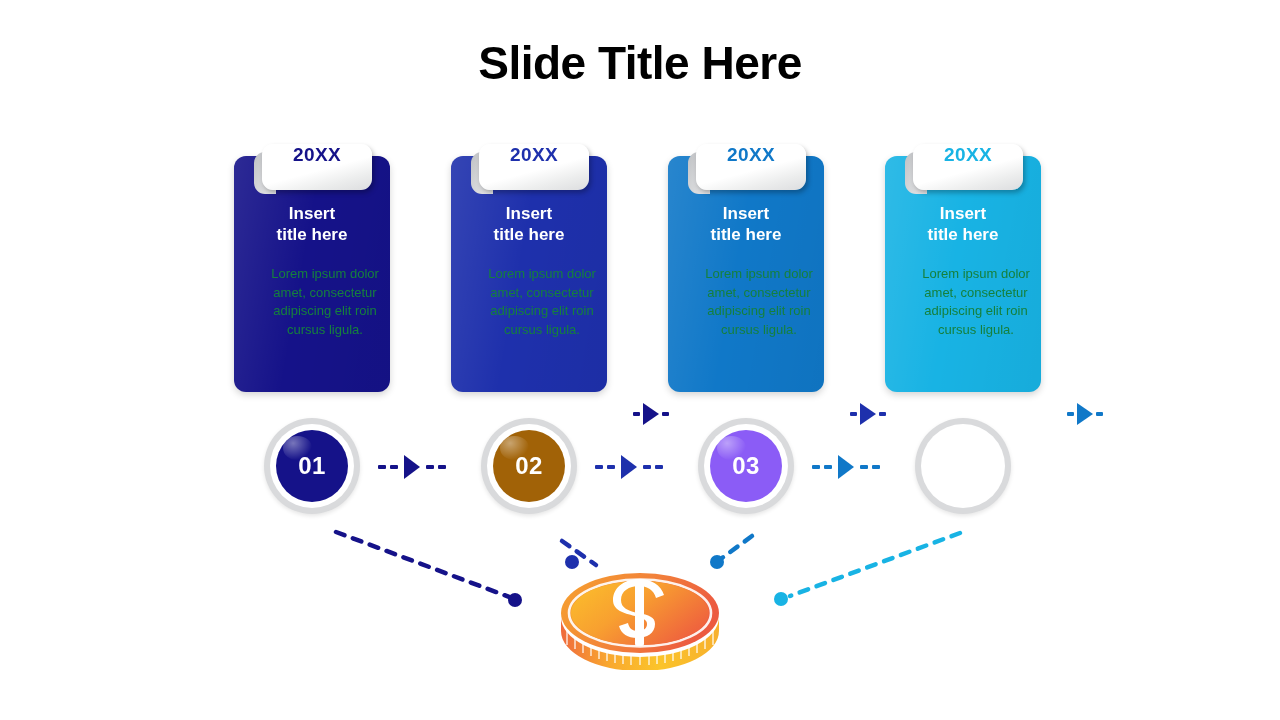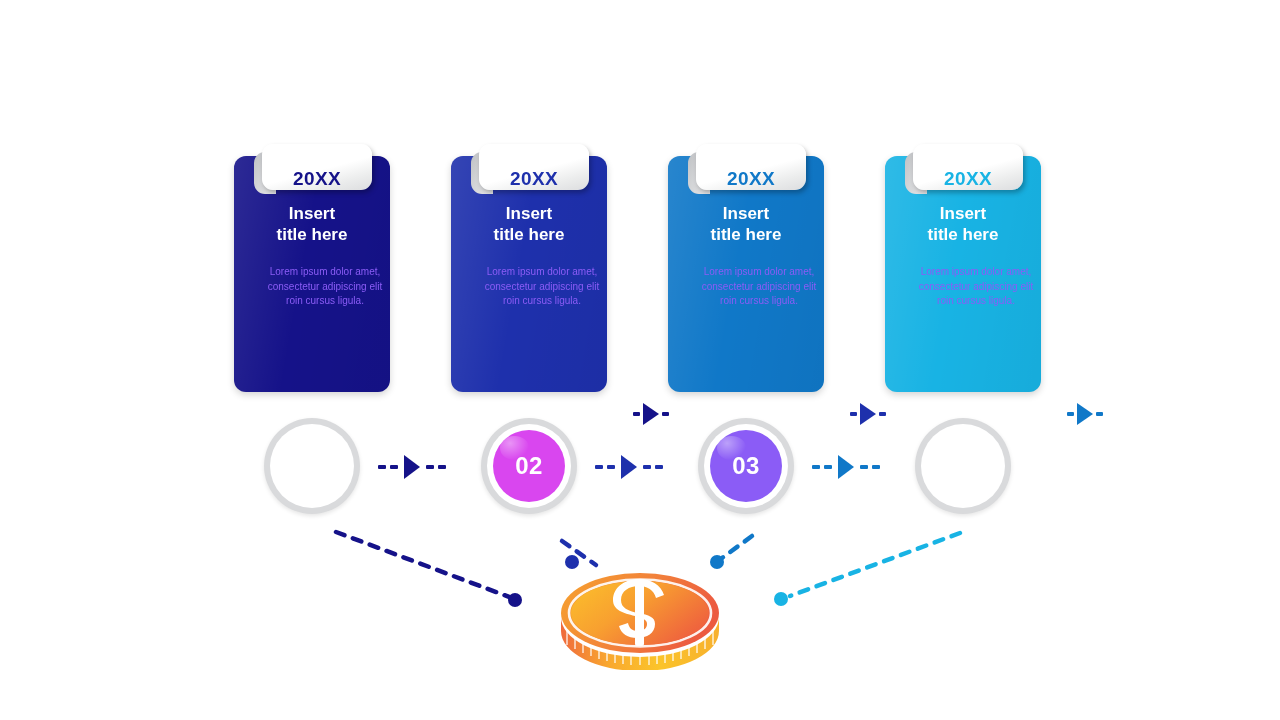--- a/index.html
+++ b/index.html
@@ -76,21 +76,21 @@
   .card-badge {
     position: absolute;
     top: 0px;
     left: 28px;
     width: 110px;
     height: 46px;
     border-radius: 11px;
     background: linear-gradient(165deg, #ffffff 0%, #ffffff 55%, #eceded 78%, #dcdddf 100%);
     box-shadow: 2px 3px 5px rgba(0,0,0,0.28);
     display: flex;
-    align-items: flex-end;
+    align-items: flex-start;
     justify-content: center;
     z-index: 4;
   }
   .card-badge-text {
     font-size: 19px;
     font-weight: bold;
     letter-spacing: 0.4px;
   }
   
   .badge-curl {
@@ -115,22 +115,22 @@
     z-index: 5;
   }
   .card-heading {
     font-size: 17px;
     font-weight: bold;
     color: #ffffff;
     line-height: 1.22;
     margin-bottom: 20px;
   }
   .card-desc {
-    font-size: 10px;
-    color: #8b5cf6;
+    font-size: 13px;
+    color: #15803d;
     line-height: 1.42;
     margin-left: 26px;
   }
 
   
   .card-arrow {
     position: absolute;
     top: 258px;
     width: 42px;
     height: 24px;
@@ -250,20 +250,21 @@
     top: 565px;
     width: 170px;
     height: 105px;
   }
 </style>
 </head>
 <body>
 
 <div id="slide" style="background: rgb(255, 255, 255);">
 
+  <div class="slide-title">Slide Title Here</div>
 
   <div class="cards-row">
 
     <div class="card-slot s0">
       <div class="card-body" id="cb0" style="background: rgb(21, 18, 137);">
         <div class="card-gloss"></div>
       </div>
       <div class="badge-curl"></div>
       <div class="card-badge">
         <span class="card-badge-text" id="bt0" style="color: rgb(21, 18, 137);">20XX</span>
@@ -343,26 +344,30 @@
       <span class="tri" id="cat2" style="border-left: 16px solid rgb(16, 120, 200);"></span>
       <span class="dash" id="cad2b" style="background: rgb(16, 120, 200);"></span>
     </div>
   </div>
 
   <div class="circles-row">
 
     <div class="circle-slot c0">
       <div class="ring" style="background: rgb(217, 218, 220);"></div>
       <div class="ring-inner-gap"></div>
+      <div class="disc" id="dc0" style="background: rgb(21, 18, 137);">
+        <span class="disc-gloss"></span>
+        <span class="disc-num">01</span>
+      </div>
     </div>
 
     <div class="circle-slot c1">
       <div class="ring" style="background: rgb(217, 218, 220);"></div>
       <div class="ring-inner-gap"></div>
-      <div class="disc" id="dc1" style="background: #d946ef;">
+      <div class="disc" id="dc1" style="background: #a16207;">
         <span class="disc-gloss"></span>
         <span class="disc-num">02</span>
       </div>
     </div>
 
     <div class="circle-slot c2">
       <div class="ring" style="background: rgb(217, 218, 220);"></div>
       <div class="ring-inner-gap"></div>
       <div class="disc" id="dc2" style="background: #8b5cf6;">
         <span class="disc-gloss"></span>

